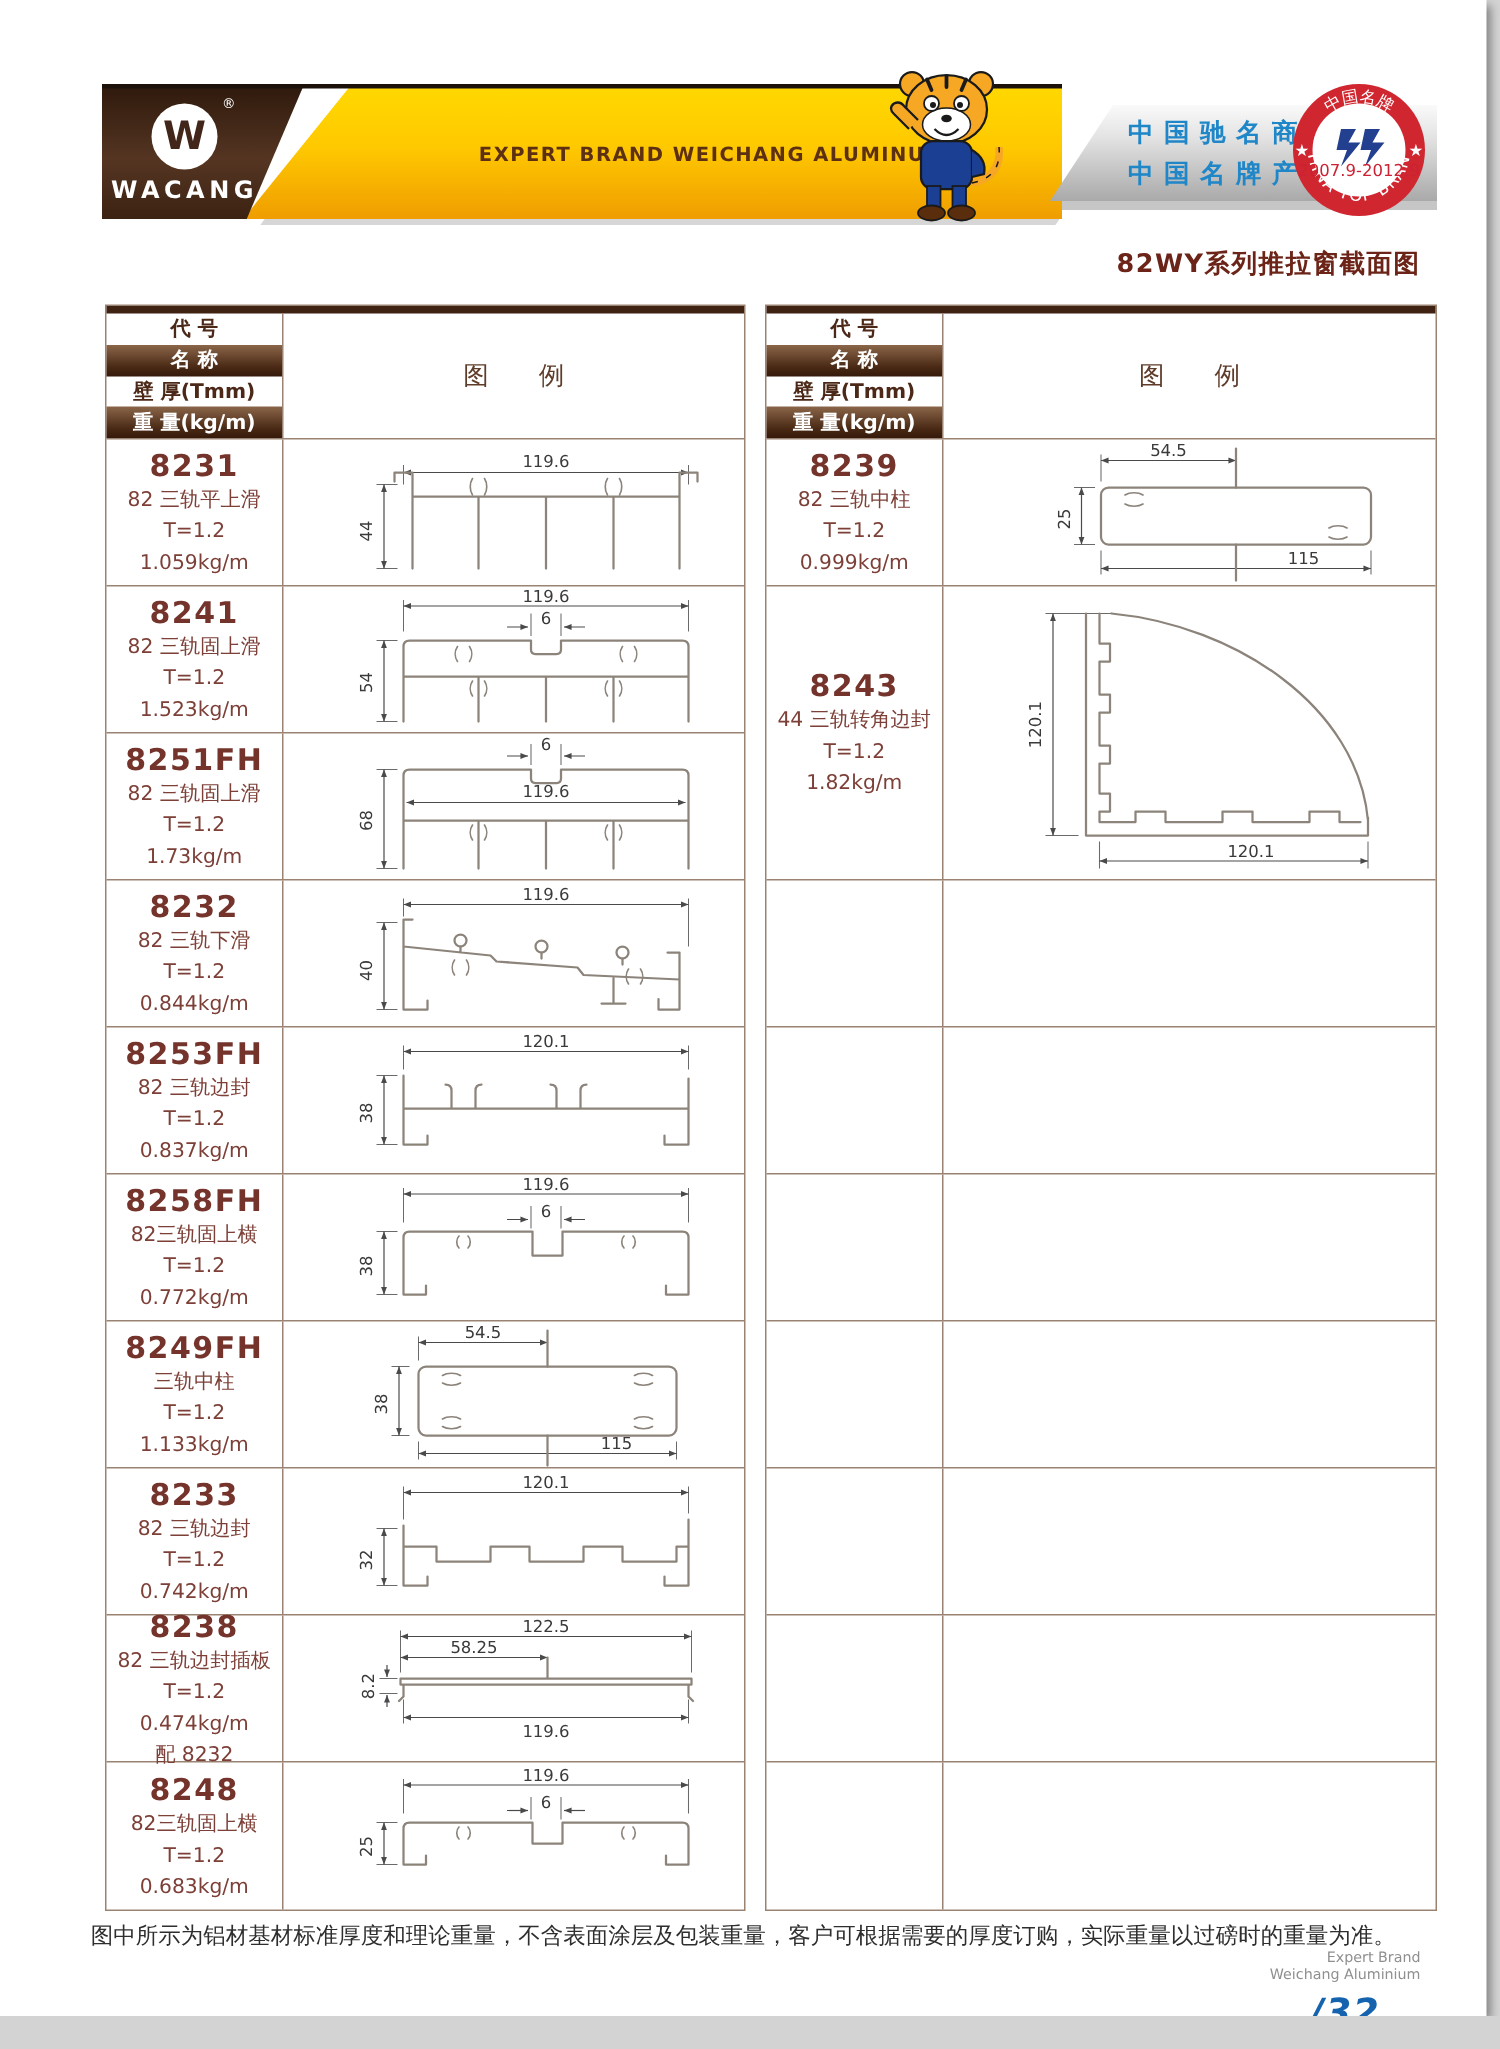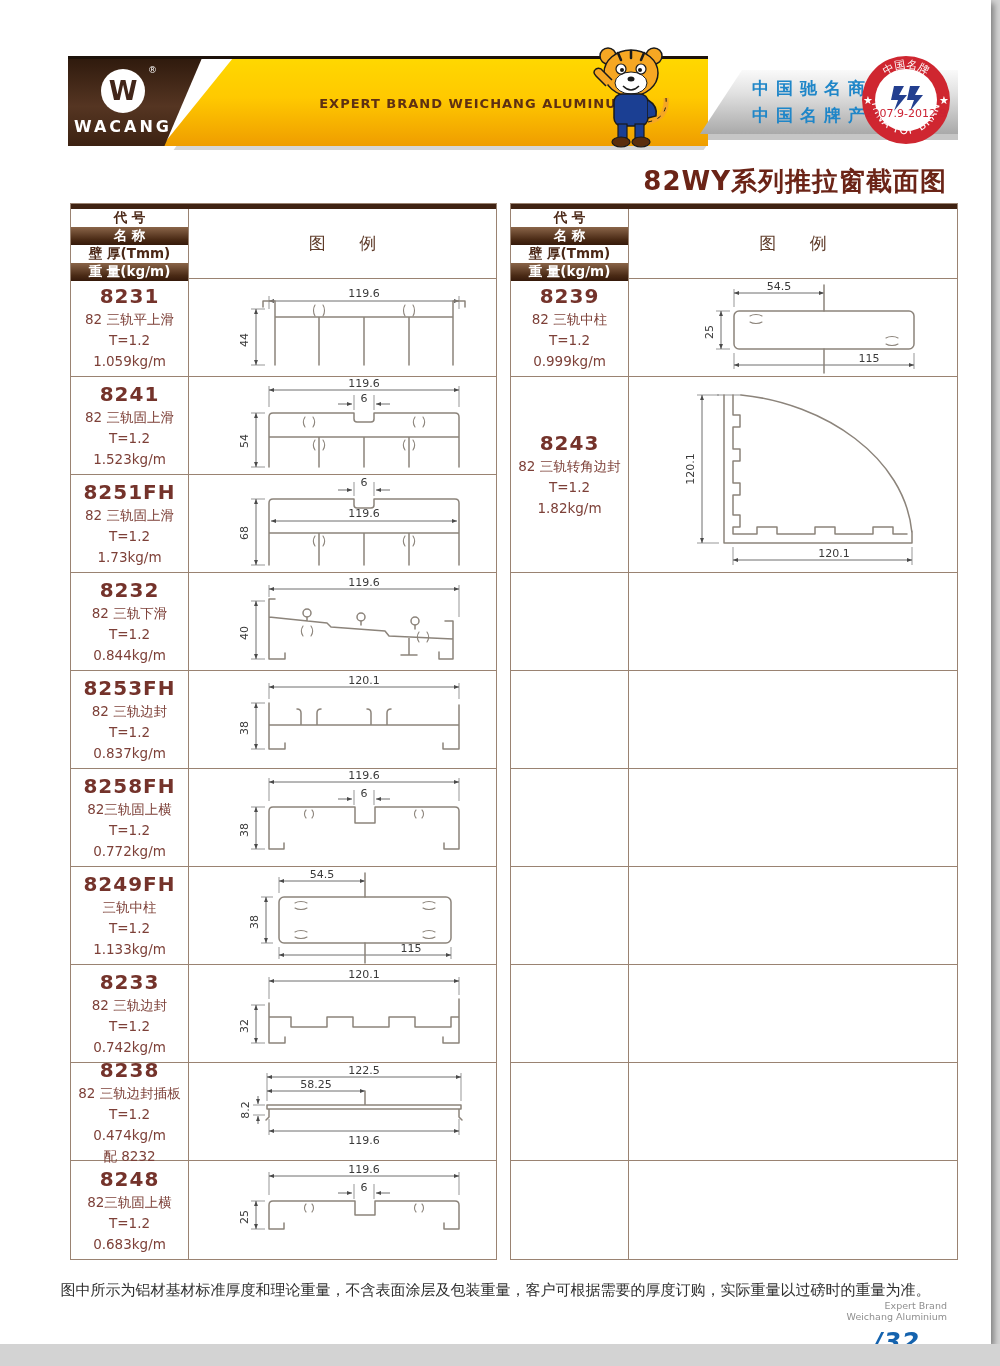--- a/index.html
+++ b/index.html
@@ -28,27 +28,27 @@
     background:linear-gradient(180deg,#fafafa 0%,#e2e2e2 35%,#a9a9a9 100%);
     clip-path:polygon(42px 0,100% 0,100% 100%,0 100%);
     display:flex; flex-direction:column; justify-content:center; padding-left:52px; gap:4px; }
   .bar-shadow { position:absolute; left:672px; top:133px; width:286px; height:7px; background:#c6c6c6;
     clip-path:polygon(34px 0,100% 0,100% 100%,0 100%); z-index:0; }
   .honor-line { color:#1f86c8; font-size:17px; font-weight:bold; letter-spacing:7px; white-space:nowrap; }
   .badge { position:absolute; left:860px; top:54px; z-index:4; }
   .tiger { position:absolute; left:576px; top:42px; z-index:3; }
 
   
-  .page-title { position:absolute; right:44px; top:164px; color:#6b2417; font-size:26px; font-weight:bold; letter-spacing:1px; }
+  .page-title { position:absolute; right:44px; top:164px; color:#6b2417; font-size:17px; font-weight:bold; letter-spacing:1px; }
 
   
   .ptable { position:absolute; top:203px; border:1px solid #9a8372; background:#fff; }
   .ptable.left { left:70px; width:427px; }
   .ptable.right { left:510px; width:448px; }
-  .thead { display:flex; border-top:5px solid #3f2212; border-bottom:1px solid #9a8372; height:75px; }
+  .thead { display:flex; border-top:5px solid #3f2212; border-bottom:1px solid #9a8372; height:89px; }
   .thead .hcol1 { width:118px; border-right:1px solid #9a8372; display:grid; grid-template-rows:repeat(4,1fr); }
   .thead .hband { display:flex; align-items:center; justify-content:center; font-size:13.5px; font-weight:bold; color:#4b2817; white-space:nowrap; }
   .thead .hband.dark { background:linear-gradient(180deg,#8a6549 0%,#4a2a15 70%,#35190a 100%); color:#fff; }
   .thead .hcol2 { flex:1; display:flex; align-items:center; justify-content:center; color:#5f3c2a; font-size:17px; letter-spacing:14px; text-indent:14px; }
   .trow { display:flex; height:98px; border-bottom:1px solid #9a8372; }
   .trow:last-child { border-bottom:none; }
   .trow.tall { height:196px; }
   .cinfo { width:118px; border-right:1px solid #9a8372; display:flex; flex-direction:column; align-items:center; justify-content:center; gap:1px; padding:2px; }
   .cdraw { flex:1; position:relative; overflow:hidden; }
   .code { color:#74332b; font-size:20px; font-weight:bold; letter-spacing:1px; line-height:24px; }
@@ -405,21 +405,21 @@
           <rect class="pf" x="105" y="32" width="180" height="38" rx="5"></rect>
           <path class="pf" d="M195 6 V32 M195 70 V94"></path>
           <path class="pc" d="M121 37 c3 -2 9 -2 12 0 M121 43 c3 2 9 2 12 0 M257 59 c3 -2 9 -2 12 0 M257 65 c3 2 9 2 12 0"></path>
         </svg>
       </div>
     </div>
 
     <div class="trow tall">
       <div class="cinfo">
         <div class="code">8243</div>
-        <div class="pdetail">82 三轨转角边封</div>
+        <div class="pdetail">44 三轨转角边封</div>
         <div class="pdetail">T=1.2</div>
         <div class="pdetail">1.82kg/m</div>
       </div>
       <div class="cdraw">
         <svg width="329" height="195" viewBox="0 0 329 195">
           <path class="ext" d="M68 18 H90 M68 166 H90 M104 170 V188 M283 170 V188 M88 18 H112"></path>
           <line class="dim" x1="73" y1="18" x2="73" y2="166" marker-start="url(#ar)" marker-end="url(#ar)"></line>
           <text x="65" y="92" transform="rotate(-90 65 92)">120.1</text>
           <line class="dim" x1="104" y1="183" x2="283" y2="183" marker-start="url(#ar)" marker-end="url(#ar)"></line>
           <text x="205" y="180">120.1</text>

